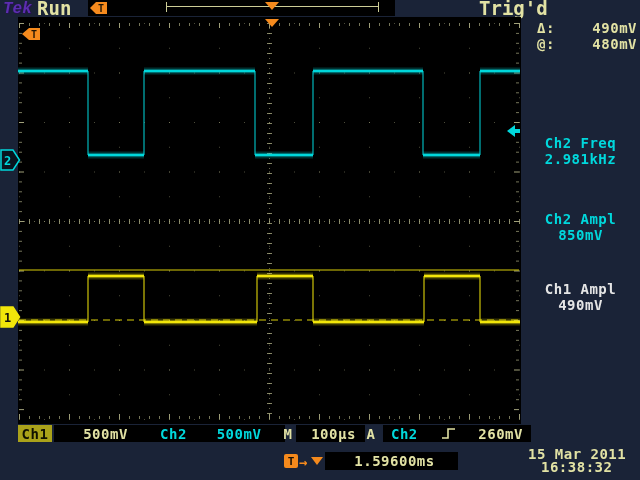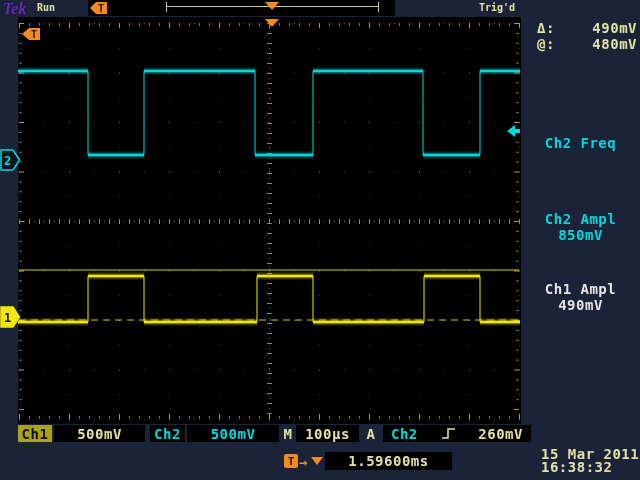--- a/index.html
+++ b/index.html
@@ -3,25 +3,25 @@
 <meta charset="utf-8">
 <style>
   html,body{margin:0;padding:0;background:#0d1422;}
   .stage{position:relative;width:640px;height:480px;background:#1a2337;
          font-family:"DejaVu Sans Mono",monospace;overflow:hidden;}
   .abs{position:absolute;}
   .cream{color:#e2e2a4;}
   .cyan{color:#00d8dc;}
   .yellow{color:#e5e5e5;}
   .orange{color:#f58a1d;}
-  .box{background:#000;}
+  .box{background:#000;padding-left:6px;}
   .txt14{font-size:14px;line-height:16px;font-weight:bold;letter-spacing:0.5px;}
-  .txt15{font-size:10px;line-height:16px;font-weight:bold;}
+  .txt15{font-size:19px;line-height:16px;font-weight:bold;}
   
-  .brand{left:3px;top:0;font-family:Liberation Serif, serif;font-style:italic;
+  .brand{left:3px;top:0;font-family:Liberation Mono, monospace;font-style:italic;
          font-size:16px;font-weight:bold;color:#5c2db0;text-shadow:1px 1px 0 #23134d;}
   .run{left:37px;top:0;}
   .topbox{left:88px;top:0;width:307px;height:16px;background:#000;}
   .acqbar{left:166px;top:2px;width:211px;height:10px;
           border-left:1px solid #cccc96;border-right:1px solid #cccc96;}
   .acqbar::after{content:"";position:absolute;left:0;right:0;top:4px;height:1px;background:#cccc96;}
   .tri-down{width:14px;height:8px;background:#f58a1d;
             clip-path:polygon(0 0,100% 0,50% 100%);}
   .trigd{left:479px;top:0;}
   
@@ -969,31 +969,32 @@
     <span>Δ:</span>
     <span>490mV</span>
   </div>
   <div class="abs d-row txt14 cream" style="top:36px">
     <span>@:</span>
     <span>480mV</span>
   </div>
 
   <div class="abs meas txt14 cyan" style="top:135px">
     <div>Ch2 Freq</div>
+    <div>2.981kHz</div>
   </div>
   <div class="abs meas txt14 cyan" style="top:211px">
     <div>Ch2 Ampl</div>
     <div>850mV</div>
   </div>
   <div class="abs meas txt14 yellow" style="top:281px">
     <div>Ch1 Ampl</div>
     <div>490mV</div>
   </div>
 
-  <div class="abs txt14 cream" style="left:541px;top:446px">15 Mar 2011</div>
+  <div class="abs txt14 cream" style="left:528px;top:446px">15 Mar 2011</div>
   <div class="abs txt14 cream" style="left:541px;top:459px">16:38:32</div>
 
   <div class="abs sbox txt14 ch1lab" style="left:18px;width:34px">Ch1</div>
   <div class="abs sbox txt14 box cream" style="left:54px;width:91px">500mV</div>
   <div class="abs sbox txt14 box cyan" style="left:150px;width:35px">Ch2</div>
   <div class="abs sbox txt14 box cyan" style="left:187px;width:92px">500mV</div>
   <div class="abs sbox txt14 cream" style="left:281px;width:14px">M</div>
   <div class="abs sbox txt14 box cream" style="left:296px;width:63px">100µs</div>
   <div class="abs sbox txt14 cream" style="left:364px;width:14px">A</div>
   <div class="abs sbox txt14 box trigbox" style="left:383px;width:148px">

